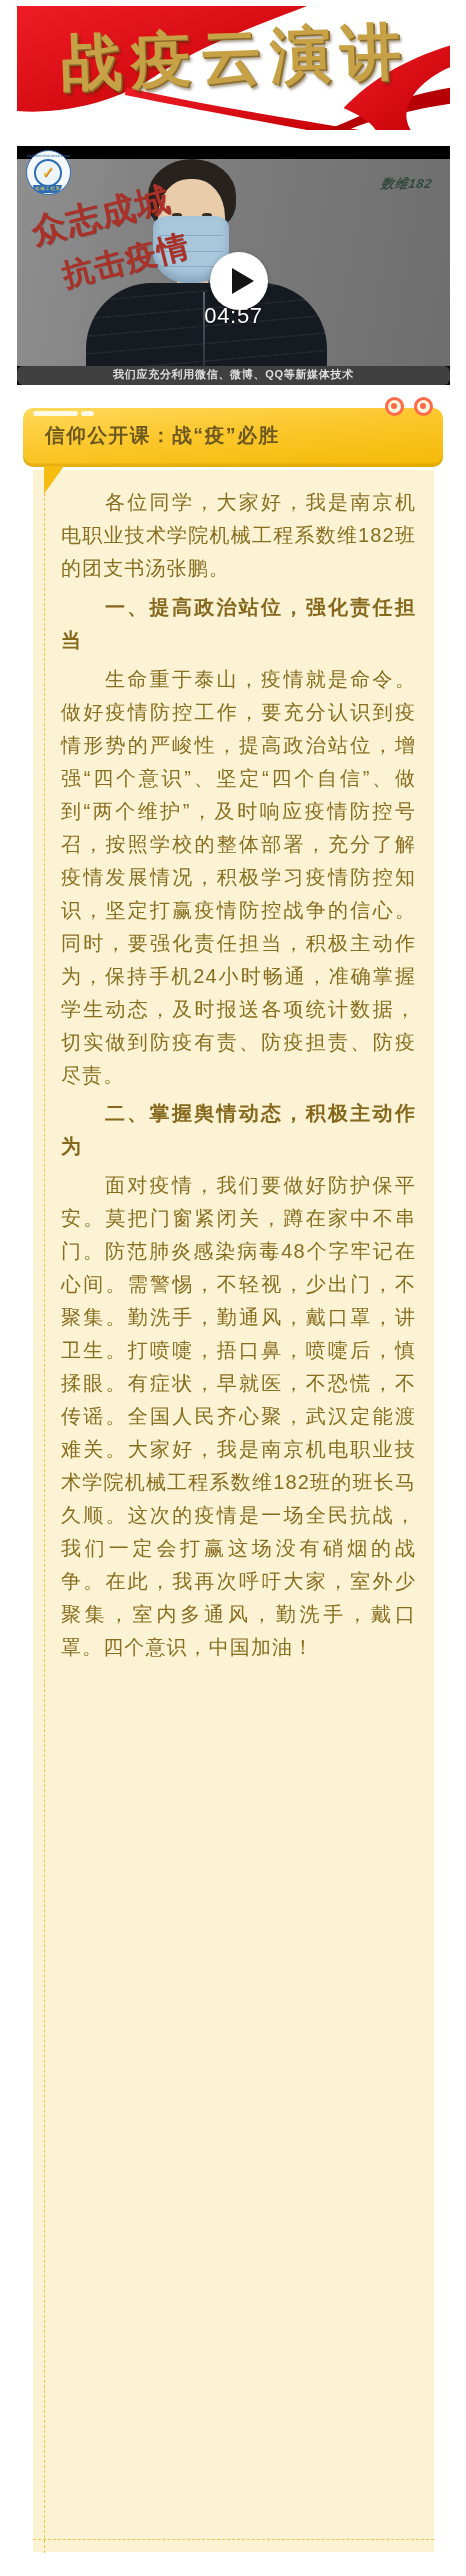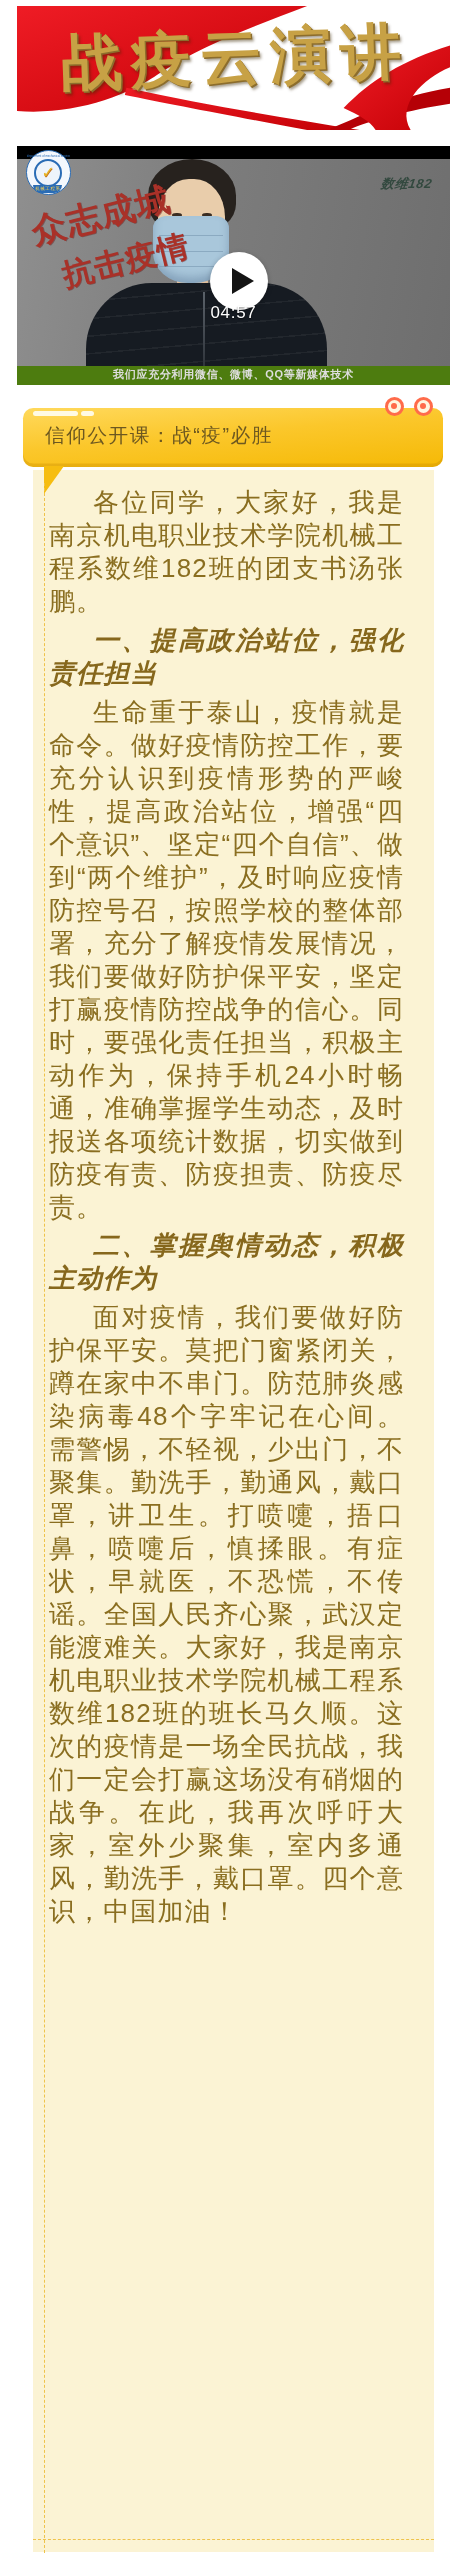--- a/index.html
+++ b/index.html
@@ -49,47 +49,47 @@
   .slogan .l1{font-size:34px;letter-spacing:1.5px;display:block;}
   .slogan .l2{font-size:31px;letter-spacing:1.5px;display:block;margin:5.8px 0 0 19px;}
   
   .wm{position:absolute;right:17.5px;top:16px;font-size:13px;font-style:italic;font-weight:bold;
     color:#33493f;transform:skewX(-8deg);letter-spacing:0.7px;}
   
   .play{position:absolute;left:193px;top:93px;width:58px;height:58px;border-radius:50%;background:#fff;
     box-shadow:0 1.5px 5.8px rgba(0,0,0,.25);}
   .play-tri{position:absolute;left:22px;top:16px;width:0;height:0;
     border-left:22px solid #141414;border-top:13px solid transparent;border-bottom:13px solid transparent;}
-  .duration{position:absolute;left:0;right:0;top:144px;text-align:center;color:#fff;font-size:17px;
+  .duration{position:absolute;left:0;right:0;top:144px;text-align:center;color:#fff;font-size:22px;
     letter-spacing:0.7px;text-shadow:0 0.7px 1.5px rgba(0,0,0,.6);}
-  .caption-bar{position:absolute;left:0;bottom:0;width:433px;height:19px;background:#4d7c0f;}
+  .caption-bar{position:absolute;left:0;bottom:0;width:433px;height:19px;background:#404040;border-radius:6px;}
   .caption-text{color:#dedede;font-size:11px;line-height:17.5px;text-align:center;letter-spacing:0.7px;font-weight:bold;}
   
   .card{position:absolute;left:23px;top:408px;width:420px;height:59px;border-radius:10.2px;
     background:linear-gradient(175deg,#ffd95c 0%,#fbc72b 45%,#f5b905 100%);
     box-shadow:inset 0 -3.6px 0 rgba(200,140,0,.35);}
   .pill{position:absolute;top:2.9px;height:5.1px;border-radius:2.9px;background:#fffdf0;opacity:.92;}
   .pill.p1{left:9.5px;width:45px;}
   .pill.p2{left:58px;width:13px;}
-  .card-title{position:absolute;left:22px;top:14px;font-size:19.7px;font-weight:normal;color:#6d5820;letter-spacing:1.5px;}
+  .card-title{position:absolute;left:22px;top:14px;font-size:19.7px;font-weight:bold;color:#6d5820;letter-spacing:1.5px;}
   .ring{position:absolute;top:397px;width:19px;height:19px;border-radius:50%;box-sizing:border-box;
     border:3.6px solid #ff6b4a;background:#fff6df;}
   .ring.r1{left:385px;} .ring.r2{left:414px;}
   .ring .dot{position:absolute;left:2.9px;top:2.9px;width:5.8px;height:5.8px;border-radius:50%;background:#ff6b4a;}
   .tail{position:absolute;left:44px;top:466px;width:0;height:0;
     border-top:28px solid #f6bd10;border-right:20.4px solid transparent;}
   
   .panel{position:absolute;left:33px;top:470px;width:401px;height:2082px;background:#fbf3d4;}
   .vline{position:absolute;left:44px;top:483px;height:2070px;width:0;border-left:1.5px dashed #efc34a;}
   .hline{position:absolute;left:33px;top:2539px;width:401px;height:0;border-top:1.5px dashed #efc34a;}
-  .article{position:absolute;left:49px;top:486px;width:355px;
-    font-size:26px;line-height:33px;letter-spacing:1.1px;color:#8a6e20;
+  .article{position:absolute;left:61px;top:486px;width:355px;
+    font-size:20px;line-height:33px;letter-spacing:1.1px;color:#8a6e20;
     text-align:justify;}
   .article .para{margin:0 0 5.8px 0;text-indent:44px;}
-  .article .sec{margin:0 0 5.8px 0;text-indent:44px;font-weight:bold;color:#86671c;font-style:italic;}
+  .article .sec{margin:0 0 5.8px 0;text-indent:44px;font-weight:bold;color:#86671c;}
 </style>
 </head>
 <body>
 
 <div class="banner">
   <svg width="433" height="124" viewBox="0 0 594 170">
     <defs>
       <linearGradient id="rg" x1="0" y1="0" x2="1" y2="1">
         <stop offset="0" stop-color="#ef1c25"></stop>
         <stop offset="1" stop-color="#c30005"></stop>
@@ -155,17 +155,17 @@
     <div class="dot"></div>
   </div>
 
 <div class="panel"></div>
 <div class="tail"></div>
 <div class="vline"></div>
 <div class="hline"></div>
 <div class="article">
     <div class="para">各位同学，大家好，我是南京机电职业技术学院机械工程系数维182班的团支书汤张鹏。</div>
     <div class="sec">一、提高政治站位，强化责任担当</div>
-    <div class="para">生命重于泰山，疫情就是命令。做好疫情防控工作，要充分认识到疫情形势的严峻性，提高政治站位，增强“四个意识”、坚定“四个自信”、做到“两个维护”，及时响应疫情防控号召，按照学校的整体部署，充分了解疫情发展情况，我们要做好防护保平安，坚定打赢疫情防控战争的信心。同时，要强化责任担当，积极主动作为，保持手机24小时畅通，准确掌握学生动态，及时报送各项统计数据，切实做到防疫有责、防疫担责、防疫尽责。</div>
+    <div class="para">生命重于泰山，疫情就是命令。做好疫情防控工作，要充分认识到疫情形势的严峻性，提高政治站位，增强“四个意识”、坚定“四个自信”、做到“两个维护”，及时响应疫情防控号召，按照学校的整体部署，充分了解疫情发展情况，积极学习疫情防控知识，坚定打赢疫情防控战争的信心。同时，要强化责任担当，积极主动作为，保持手机24小时畅通，准确掌握学生动态，及时报送各项统计数据，切实做到防疫有责、防疫担责、防疫尽责。</div>
     <div class="sec">二、掌握舆情动态，积极主动作为</div>
     <div class="para">面对疫情，我们要做好防护保平安。莫把门窗紧闭关，蹲在家中不串门。防范肺炎感染病毒48个字牢记在心间。需警惕，不轻视，少出门，不聚集。勤洗手，勤通风，戴口罩，讲卫生。打喷嚏，捂口鼻，喷嚏后，慎揉眼。有症状，早就医，不恐慌，不传谣。全国人民齐心聚，武汉定能渡难关。大家好，我是南京机电职业技术学院机械工程系数维182班的班长马久顺。这次的疫情是一场全民抗战，我们一定会打赢这场没有硝烟的战争。在此，我再次呼吁大家，室外少聚集，室内多通风，勤洗手，戴口罩。四个意识，中国加油！</div>
   </div>
 
 
 </body></html>

